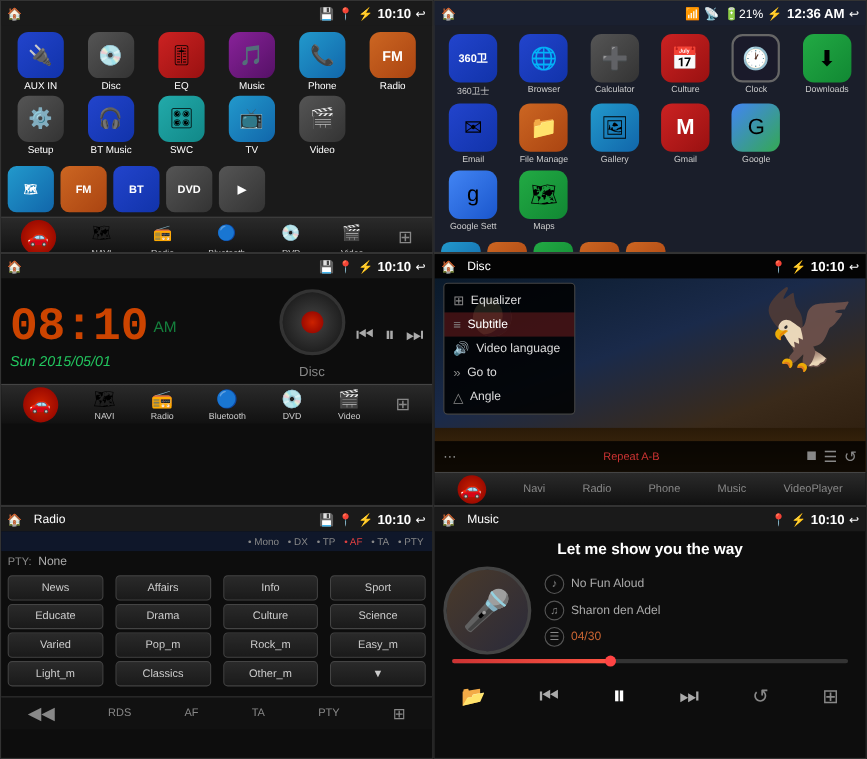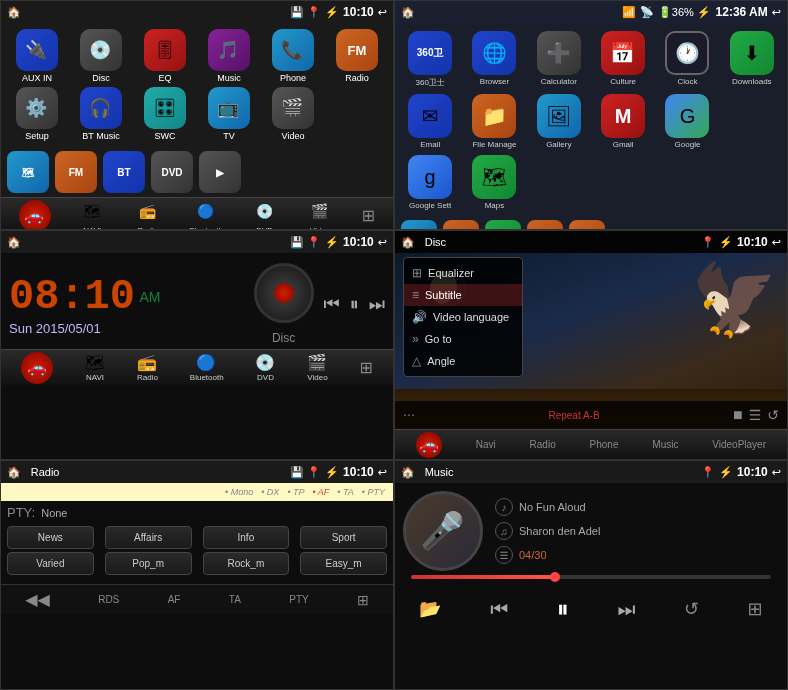--- a/index.html
+++ b/index.html
@@ -36,42 +36,42 @@
     .app-icon-2 .icon-box-2 { width: 44px; height: 44px; border-radius: 10px; display: flex; align-items: center; justify-content: center; font-size: 20px; }
     .app-icon-2 .icon-label-2 { font-size: 8px; color: #ccc; text-align: center; }
 
     
     .panel-3 { background: #0d0d0d; }
     .panel-3-content { padding: 10px 8px 4px; display: flex; align-items: center; gap: 10px; }
     .clock-display { }
     .clock-time { font-size: 42px; font-weight: bold; color: #cc4400; font-family: 'Courier New', monospace; }
     .clock-ampm { font-size: 14px; color: #15803d; vertical-align: super; }
     .clock-day { font-size: 13px; }
-    .clock-day span { color: #c4b5fd; }
+    .clock-day span { color: #22c55e; font-style: italic; }
     .clock-date { color: #888; font-size: 13px; text-align: right; }
     .disc-section { display: flex; flex-direction: column; align-items: center; gap: 8px; margin-left: auto; }
     .disc-circle { width: 60px; height: 60px; border-radius: 50%; background: radial-gradient(circle, #444, #111); border: 3px solid #333; display: flex; align-items: center; justify-content: center; }
     .disc-inner { width: 20px; height: 20px; border-radius: 50%; background: radial-gradient(circle, #cc2200, #880000); }
     .disc-label { color: #888; font-size: 12px; }
     .disc-controls { display: flex; gap: 10px; align-items: center; }
     .disc-controls button { background: none; border: none; color: #aaa; font-size: 18px; cursor: pointer; }
 
     
     .panel-4 { background: #0a0a0a; position: relative; }
     .menu-overlay { position: absolute; left: 8px; top: 30px; background: rgba(0,0,0,0.85); border: 1px solid #444; border-radius: 4px; padding: 4px 0; min-width: 120px; }
     .menu-item { display: flex; align-items: center; gap: 6px; padding: 4px 8px; color: #ddd; font-size: 11px; cursor: pointer; }
     .menu-item .mi-icon { font-size: 12px; color: #888; }
     .menu-item.highlighted { color: #fff; background: rgba(200,50,50,0.3); }
 
     
     .panel-5 { background: #0d0d0d; }
-    .radio-info-bar { height: 18px; background: #fef9c3; display: flex; align-items: center; justify-content: flex-end; padding: 0 8px; gap: 8px; font-size: 9px; color: #888; font-style: italic; }
+    .radio-info-bar { height: 18px; background: #0f172a; display: flex; align-items: center; justify-content: flex-end; padding: 0 8px; gap: 8px; font-size: 9px; color: #888; }
     .radio-info-bar .active { color: #e04040; }
     .pty-row { display: flex; align-items: center; padding: 4px 6px; gap: 6px; }
-    .pty-label { color: #888; font-size: 13px; }
+    .pty-label { color: #888; font-size: 10px; }
     .pty-value { color: #aaa; font-size: 11px; }
     .radio-buttons { padding: 2px 6px; }
     .radio-btn-row { display: grid; grid-template-columns: repeat(4, 1fr); gap: 11px; margin-bottom: 3px; }
     .radio-btn { background: linear-gradient(to bottom, #2a2a2a, #1a1a1a); border: 1px solid #444; border-radius: 4px; color: #ccc; font-size: 10px; padding: 5px 2px; cursor: pointer; text-align: center; }
     .bottom-radio-nav { height: 30px; background: #111; display: flex; align-items: center; justify-content: space-around; border-top: 1px solid #333; }
     .bottom-radio-nav button { background: none; border: none; color: #888; font-size: 18px; cursor: pointer; }
     .bottom-radio-nav .nav-txt { color: #888; font-size: 10px; cursor: pointer; }
 
     
     .panel-6 { background: #0d0d0d; }
@@ -202,21 +202,21 @@
   </div>
 
   <div class="panel panel-2">
     <div class="status-bar" style="background:#1a2030;">
       <div class="left">
         <span>🏠</span>
       </div>
       <div class="right">
         <span>📶</span>
         <span>📡</span>
-        <span>🔋36%</span>
+        <span>🔋21%</span>
         <span>⚡</span>
         <span class="time">12:36 AM</span>
         <span>↩</span>
       </div>
     </div>
     <div class="app-grid-2">
       <div class="app-icon-2">
         <div class="icon-box-2 ic-blue" style="font-size:10px;color:#fff;font-weight:bold;">360卫</div>
         <span class="icon-label-2">360卫士</span>
       </div>
@@ -436,24 +436,36 @@
       <span class="pty-value">None</span>
     </div>
     <div class="radio-buttons">
       <div class="radio-btn-row">
         <button class="radio-btn">News</button>
         <button class="radio-btn">Affairs</button>
         <button class="radio-btn">Info</button>
         <button class="radio-btn">Sport</button>
       </div>
       <div class="radio-btn-row">
+        <button class="radio-btn">Educate</button>
+        <button class="radio-btn">Drama</button>
+        <button class="radio-btn">Culture</button>
+        <button class="radio-btn">Science</button>
+      </div>
+      <div class="radio-btn-row">
         <button class="radio-btn">Varied</button>
         <button class="radio-btn">Pop_m</button>
         <button class="radio-btn">Rock_m</button>
         <button class="radio-btn">Easy_m</button>
+      </div>
+      <div class="radio-btn-row">
+        <button class="radio-btn">Light_m</button>
+        <button class="radio-btn">Classics</button>
+        <button class="radio-btn">Other_m</button>
+        <button class="radio-btn">▼</button>
       </div>
     </div>
     <div style="height:4px;"></div>
     <div class="bottom-radio-nav">
       <button style="background:none;border:none;color:#888;font-size:16px;cursor:pointer;">◀◀</button>
       <span class="nav-txt">RDS</span>
       <span class="nav-txt">AF</span>
       <span class="nav-txt">TA</span>
       <span class="nav-txt">PTY</span>
       <button style="background:none;border:none;color:#888;font-size:14px;cursor:pointer;">⊞</button>
@@ -467,20 +479,21 @@
         <span style="margin-left:6px;">Music</span>
       </div>
       <div class="right">
         <span>📍</span>
         <span>⚡</span>
         <span class="time">10:10</span>
         <span>↩</span>
       </div>
     </div>
     <div class="music-content">
+      <div class="song-title">Let me show you the way</div>
       <div class="music-main">
         <div class="album-art">🎤</div>
         <div class="music-info">
           <div class="music-info-row">
             <div class="info-icon">♪</div>
             <span class="info-text">No Fun Aloud</span>
           </div>
           <div class="music-info-row">
             <div class="info-icon">♫</div>
             <span class="info-text">Sharon den Adel</span>

